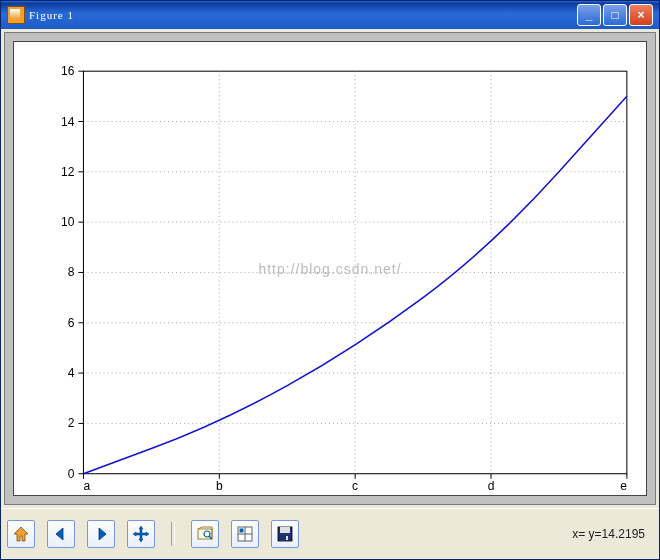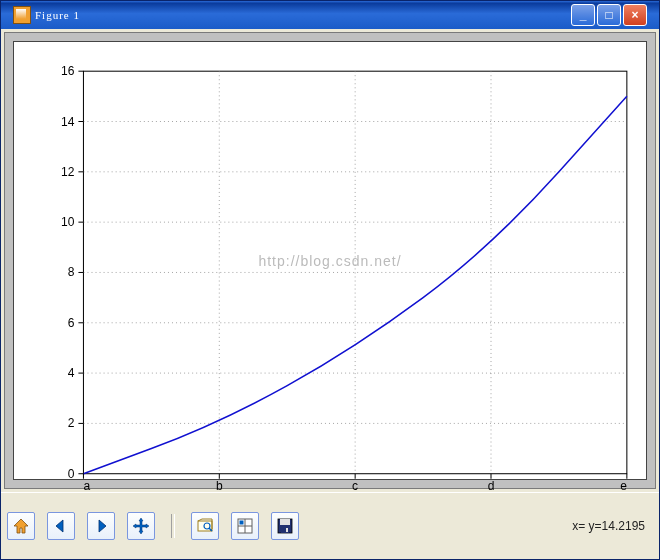--- a/index.html
+++ b/index.html
@@ -1,29 +1,29 @@
 <!DOCTYPE html>
 <html><head>
 <meta charset="utf-8">
 <style>
   html,body{margin:0;padding:0;font-family:Tahoma,Arial,sans-serif;font-size:11px;}
   .window{width:660px;height:560px;background:#ece9d8;border:1px solid #0a246a;box-sizing:border-box;position:relative;}
-  .titlebar{height:28px;background:linear-gradient(to bottom,#2a6bd8 0%,#0a3b9c 8%,#2a6bd8 45%,#1a5bc8 100%);display:flex;align-items:center;padding:0 12px;color:#fff;font-weight:bold;}
+  .titlebar{height:28px;background:linear-gradient(to bottom,#2a6bd8 0%,#0a3b9c 8%,#2a6bd8 45%,#1a5bc8 100%);display:flex;align-items:center;padding:0 6px;color:#fff;font-weight:bold;}
   .titlebar .icon{width:16px;height:16px;margin-right:4px;background:#f0a030;border:1px solid #805010;display:inline-block;}
   .titlebar .icon::after{content:"";display:block;width:10px;height:10px;margin:2px;background:linear-gradient(to bottom,#fff,#f0a030);}
   .titlebar .title{flex:1;font-family:"SimSun","NSimSun",Tahoma;font-weight:normal;letter-spacing:1px;}
   .winbtns{display:flex;gap:2px;}
   .winbtn{width:22px;height:20px;border:1px solid #fff;border-radius:3px;background:linear-gradient(to bottom,#7aa0e8,#2a6bd8);display:flex;align-items:center;justify-content:center;color:#fff;font-weight:bold;font-size:12px;font-family:Arial;}
   .winbtn.close{background:linear-gradient(to bottom,#f08060,#d04020);}
   .client{position:absolute;top:28px;left:0;right:0;bottom:0;background:#ece9d8;display:flex;flex-direction:column;}
   .canvas-area{flex:1;margin:3px;background:#c0c0c0;position:relative;border:1px solid #7a7a7a;}
   .figure-bg{position:absolute;inset:8px;background:#fff;border:1px solid #444;}
   svg.plot{position:absolute;inset:8px;}
   .watermark{position:absolute;left:50%;top:50%;transform:translate(-50%,-50%);color:#bbb;font-size:14px;font-family:Liberation Sans, sans-serif;letter-spacing:1px;pointer-events:none;}
-  .toolbar{height:34px;background:#ece9d8;border-top:1px solid #fff;display:flex;align-items:center;padding:16px 6px;gap:12px;}
+  .toolbar{height:34px;background:#ece9d8;border-top:1px solid #fff;display:flex;align-items:center;padding:8px 6px;gap:12px;}
   .tb-btn{width:26px;height:26px;border:1px solid #7a96df;background:linear-gradient(to bottom,#fdfefe,#e8f0fb);border-radius:2px;display:flex;align-items:center;justify-content:center;}
   .tb-btn svg{width:18px;height:18px;}
   .sep{width:2px;height:24px;border-left:1px solid #a0a0a0;border-right:1px solid #fff;margin:0 4px;}
   .status{margin-left:auto;font-size:12px;color:#222;padding-right:8px;font-family:Arial;}
 </style>
 </head>
 <body>
 
 <div class="window">
 

